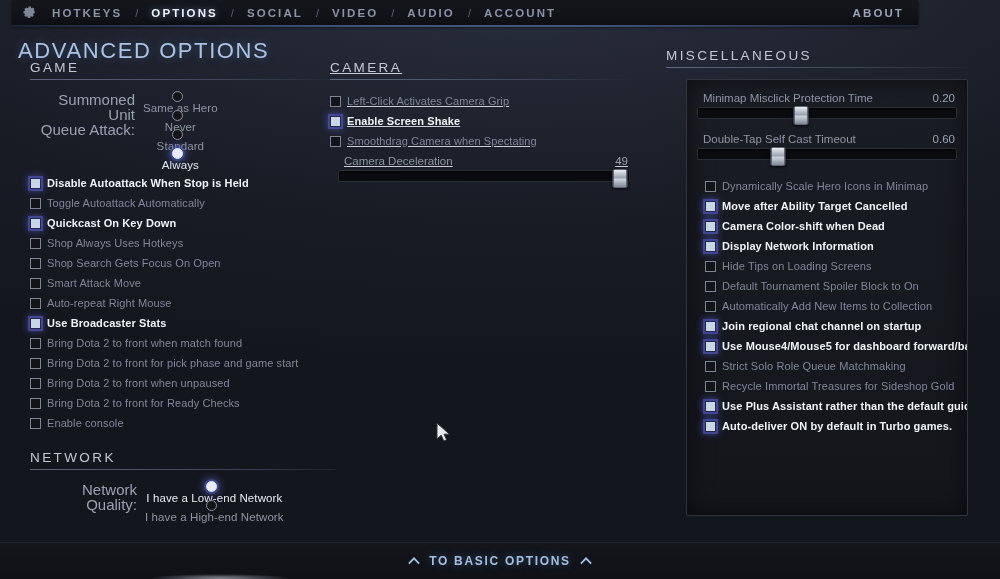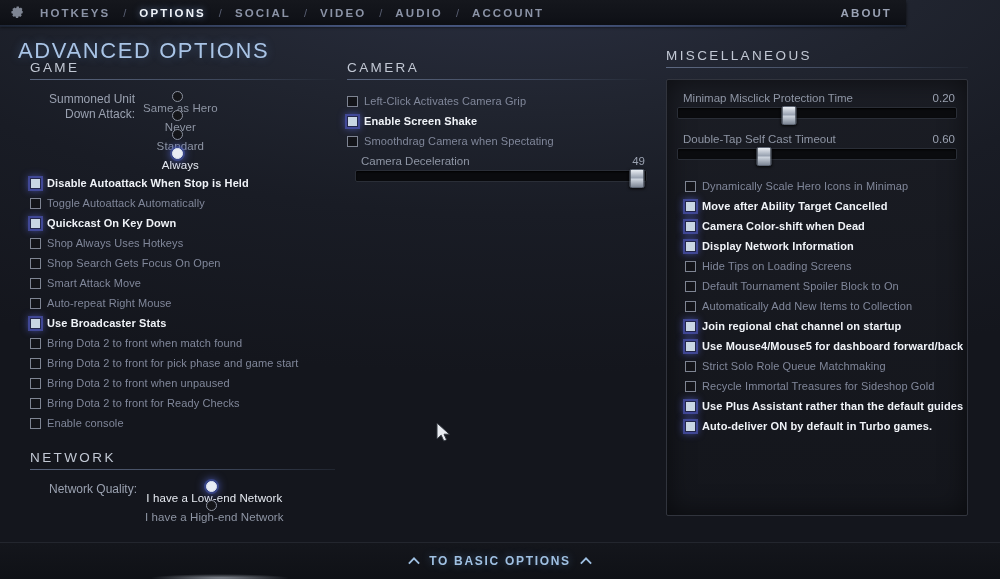--- a/index.html
+++ b/index.html
@@ -11,21 +11,21 @@
   }
   #app{
     position:absolute;inset:0;
     background:
       radial-gradient(1100px 420px at 52% -8%, #2b3042 0%, #20242f 38%, #191c25 62%, #14161d 100%),
       linear-gradient(#171a22,#14161c);
   }
 
   
   .topbar{
-    position:absolute;left:0;top:0;width:906px;height:25px;
+    position:absolute;left:12px;top:0;width:906px;height:25px;
     background:linear-gradient(#15171d,#101218 70%,#0c0e13);
     display:flex;align-items:center;
     box-shadow:0 1px 0 #2d3750, 0 2px 3px rgba(0,0,0,.7);
   }
   .topbar:after{
     content:"";position:absolute;left:0;right:0;bottom:-2px;height:2px;
     background:linear-gradient(90deg,#1c2433,#4a5b86 40%,#4a5b86 62%,#1c2433);
     opacity:.85;
   }
   .gear{width:34px;display:flex;align-items:center;justify-content:center;}
@@ -56,21 +56,21 @@
   .sec-rule{
     height:1px;margin-bottom:11px;
     background:linear-gradient(90deg,#6d7siz,#5b6b86 0%,#3c4557 70%,#262c39 100%);
     background:linear-gradient(90deg,#67748f 0%,#414b60 65%,#232833 100%);
     opacity:.85;
   }
 
   
   .radio-row{display:flex;align-items:flex-start;margin-bottom:2px;}
   .radio-label-left{
-    width:105px;text-align:right;font-size:12px;color:#9aa1b0;line-height:15px;
+    width:105px;text-align:right;font-size:15px;color:#9aa1b0;line-height:15px;
     padding-right:8px;padding-top:1px;
   }
   .radio-group{display:flex;flex-direction:column;gap:3px;}
   .opt{display:flex;align-items:center;cursor:pointer;height:16px;flex-direction:column;}
   .radio{
     width:11px;height:11px;border-radius:50%;flex:none;margin-right:6px;
     background:#141519;border:1.5px solid #8d93a1;box-sizing:border-box;
     position:relative;
   }
   .radio.on{
@@ -171,21 +171,21 @@
 
   <div class="page-title">ADVANCED OPTIONS</div>
 
   <div class="col" style="left:30px;top:60px;width:305px;">
     <div class="sec-title">GAME</div>
     <div class="sec-rule"></div>
 
     <div class="radio-row" style="margin-top:8px;">
       <div class="radio-label-left">
         <div>Summoned Unit</div>
-        <div>Down Attack:</div>
+        <div>Queue Attack:</div>
       </div>
       <div class="radio-group">
         <div class="opt">
           <span class="radio"></span>
           <span class="opt-text">Same as Hero</span>
         </div>
         <div class="opt">
           <span class="radio"></span>
           <span class="opt-text">Never</span>
         </div>
@@ -267,21 +267,21 @@
           <span class="opt-text">I have a Low-end Network</span>
         </div>
         <div class="opt">
           <span class="radio"></span>
           <span class="opt-text">I have a High-end Network</span>
         </div>
       </div>
     </div>
   </div>
 
-  <div class="col" style="left:347px;top:60px;width:300px;">
+  <div class="col" style="left:330px;top:60px;width:300px;text-decoration:underline;">
     <div class="sec-title">CAMERA</div>
     <div class="sec-rule"></div>
 
     <div style="margin-top:6px;">
       <div class="cb-row">
           <span class="cbox"></span>
           <span class="cb-text">Left-Click Activates Camera Grip</span>
         </div>
       <div class="cb-row on">
           <span class="cbox on"></span>
@@ -301,21 +301,21 @@
       <div class="track">
         <div class="knob" style="left:97%"></div>
       </div>
     </div>
   </div>
 
   <div class="col" style="left:666px;top:48px;width:302px;">
     <div class="sec-title">MISCELLANEOUS</div>
     <div class="sec-rule"></div>
 
-    <div class="misc-box" style="height:413px;">
+    <div class="misc-box" style="height:413px;margin-left:20px;">
 
       <div class="slider-block" style="margin-bottom:14px;">
         <div class="slider-head">
           <span>Minimap Misclick Protection Time</span>
           <span class="slider-val">0.20</span>
         </div>
         <div class="track">
           <div class="knob" style="left:40%"></div>
         </div>
       </div>

